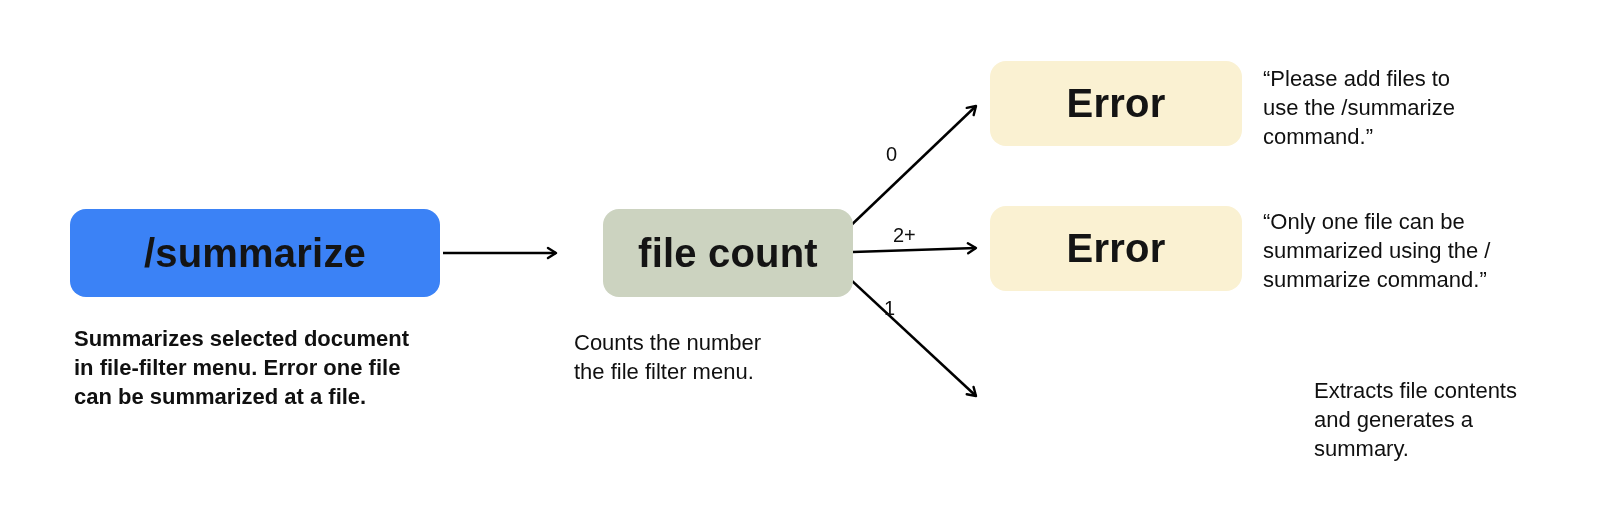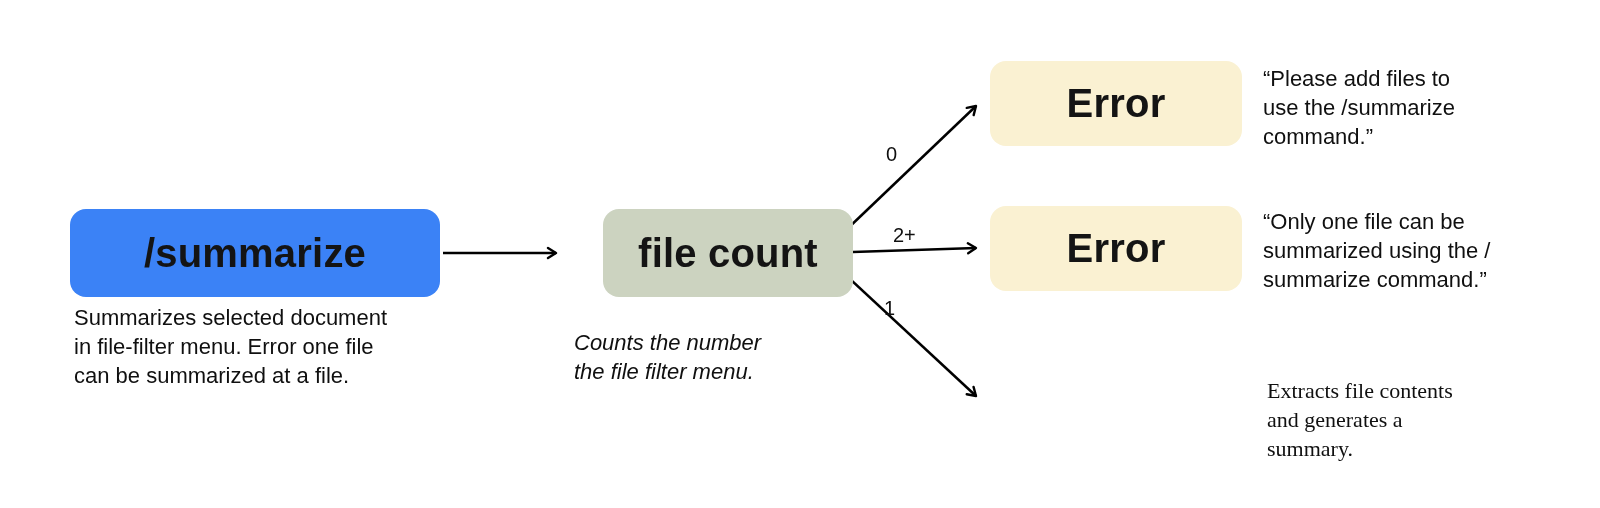--- a/index.html
+++ b/index.html
@@ -46,26 +46,26 @@
     font-size: 20px;
     color: #101010;
   }
   
   .node-summarize  { left: 70px;  top: 209px; width: 370px; height: 88px; }
   .node-file-count { left: 570px; top: 209px; width: 250px; height: 88px; margin-left: 33px; }
   .node-error-top  { left: 990px; top: 61px;  width: 252px; height: 85px; }
   .node-error-mid  { left: 990px; top: 206px; width: 252px; height: 85px; }
   .node-summary    { left: 990px; top: 355px; width: 248px; height: 85px; }
 
-  .caption-summarize  { left: 74px;  top: 303px; }
-  .caption-file-count { left: 574px; top: 328px; font-style: italic; }
+  .caption-summarize  { left: 74px;  top: 324px; font-weight: bold; }
+  .caption-file-count { left: 574px; top: 328px; }
 
   .note-error-top { left: 1263px; top: 64px;  }
   .note-error-mid { left: 1263px; top: 207px; }
-  .note-summary   { left: 1267px; top: 376px; font-family: Liberation Serif, serif; }
+  .note-summary   { left: 1314px; top: 376px; }
 
   .edge-label-zero    { left: 886px; top: 143px; }
   .edge-label-twoplus { left: 893px; top: 224px; }
   .edge-label-one     { left: 884px; top: 297px; }
 </style>
 </head>
 <body>
 
 <div class="canvas">
 

